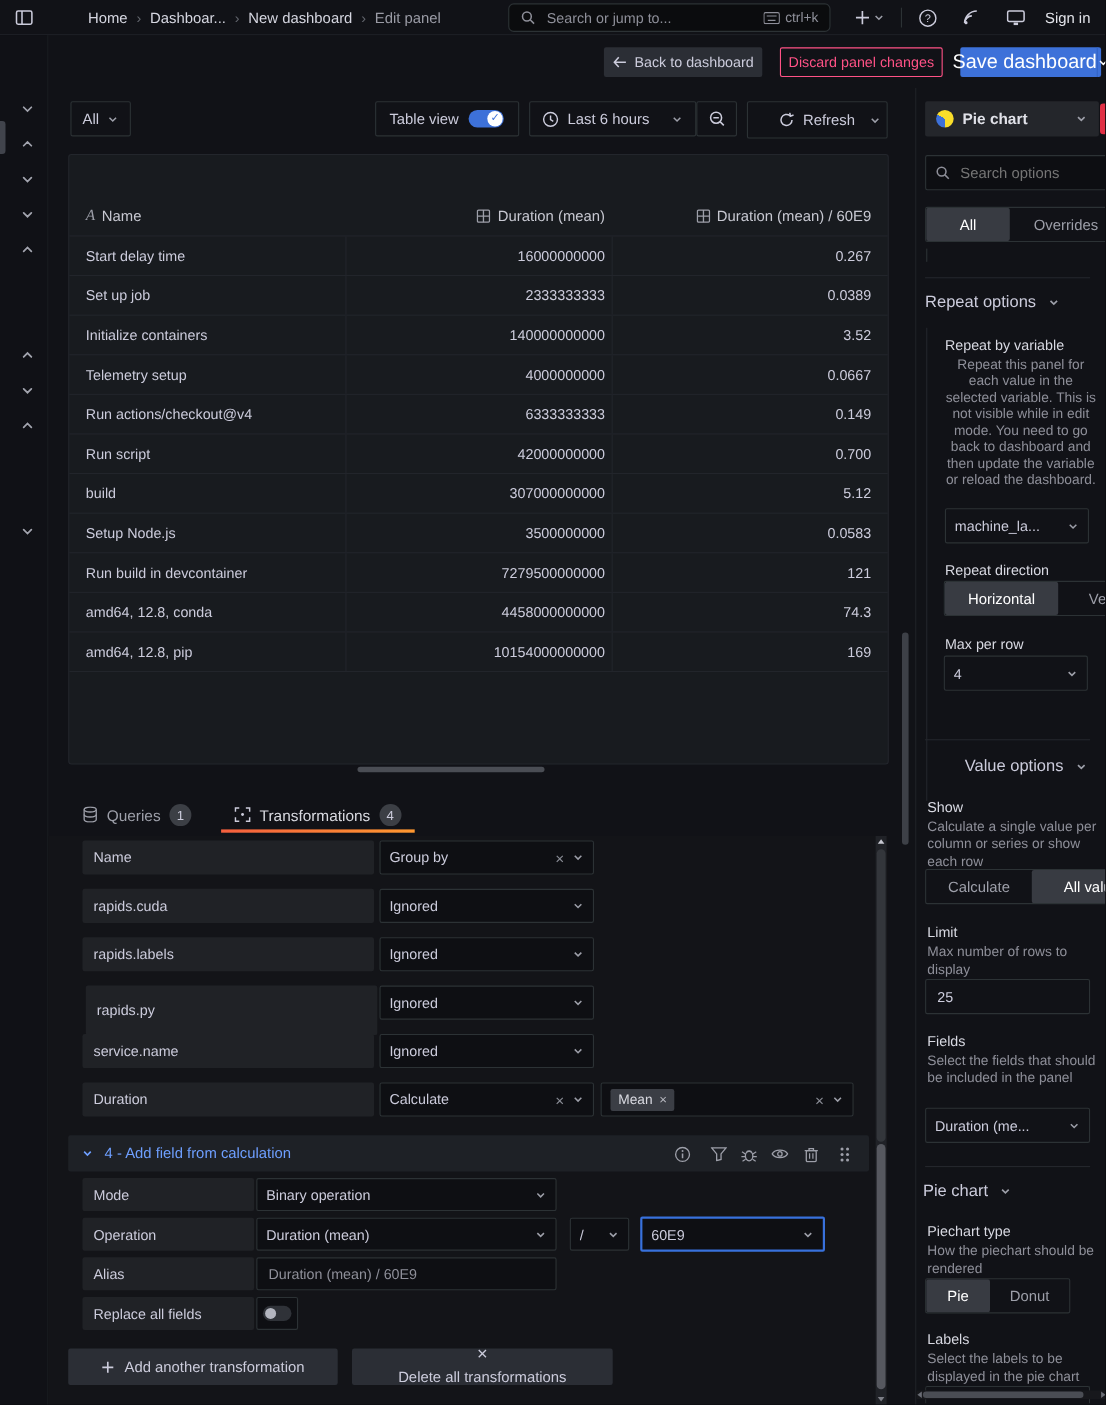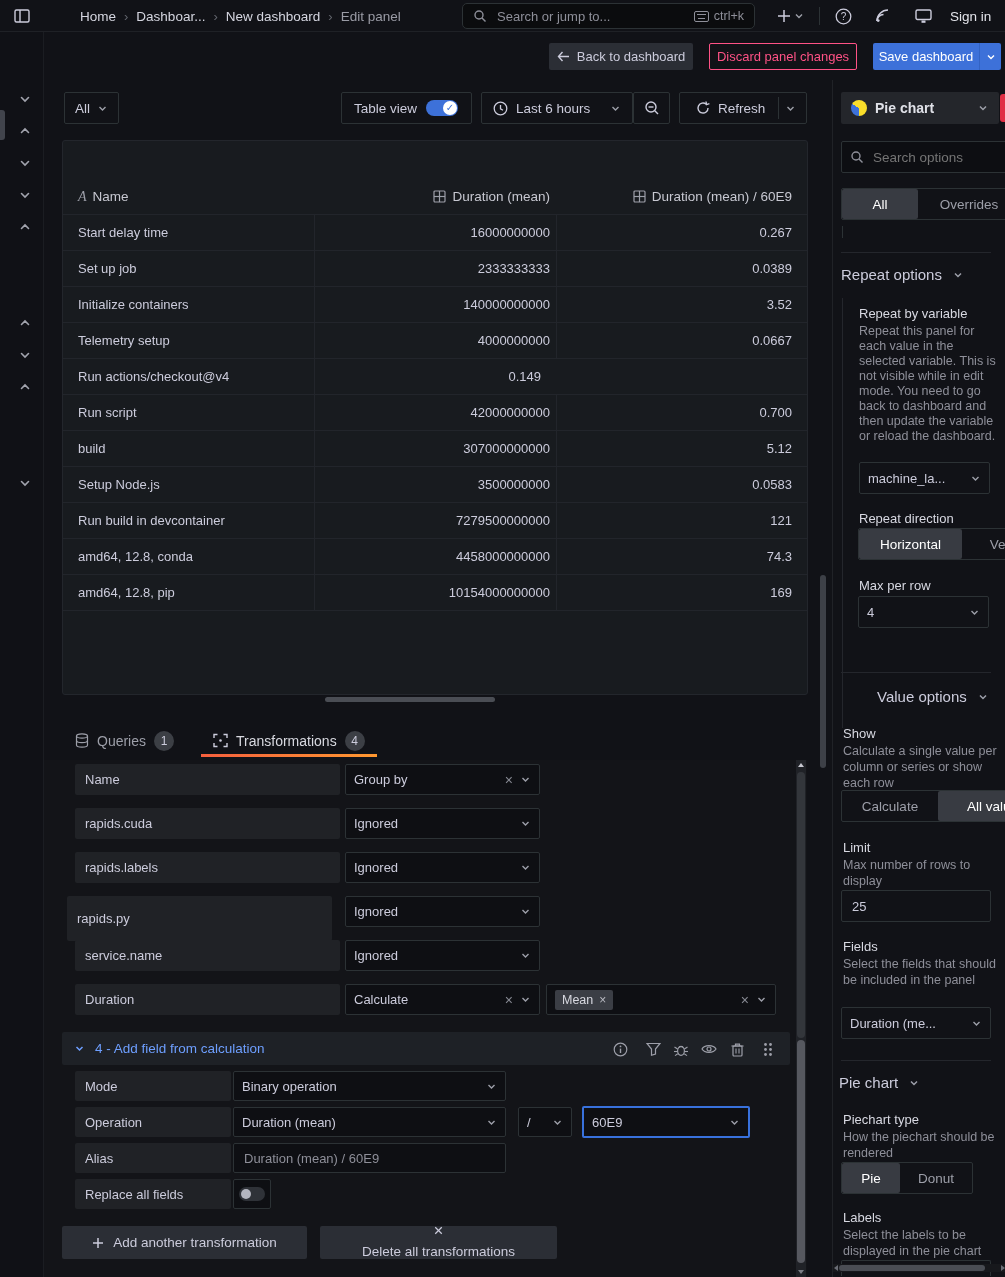--- a/index.html
+++ b/index.html
@@ -21,21 +21,21 @@
   
   #rail{position:absolute;left:0;top:32px;width:44px;height:1245px;background:#101116;border-right:1px solid #1b1d22;}
   .railchev{position:absolute;left:18px;width:14px;height:14px;cursor:pointer;}
   #rail-indicator{position:absolute;left:0;top:78px;width:5px;height:30px;background:#41444c;border-radius:0 3px 3px 0;}
   
   #actionsbar{position:absolute;left:44px;top:32px;width:961px;height:48px;}
   .abtn{position:absolute;top:11px;height:27px;display:flex;align-items:center;justify-content:center;border-radius:2px;font-size:13px;cursor:pointer;white-space:nowrap;}
   #btn-back{left:505px;width:144px;background:#2b2e35;color:#ccccdc;gap:7px;}
   #btn-discard{left:665px;width:148px;background:transparent;border:1px solid #ff5286;color:#ff5286;}
   #btn-save{left:829px;width:128px;background:#3d71d9;color:#ffffff;padding:0;}
-  #btn-save .savemain{flex:1;text-align:center;font-size:13px;}
+  #btn-save .savemain{flex:1;text-align:center;font-size:18px;}
   #btn-save .savechev{width:22px;height:100%;display:flex;align-items:center;justify-content:center;border-left:1px solid #3263c4;}
   
   #mainpane{position:absolute;left:44px;top:80px;width:788px;height:1197px;}
   .tbtn{position:absolute;top:12px;height:32px;border:1px solid #2c3235;border-radius:2px;background:#111217;display:flex;align-items:center;color:#ccccdc;font-size:13.5px;cursor:pointer;}
   
   .pill{width:32px;height:16px;border-radius:9px;background:#3d71d9;position:relative;}
   .pill .knob{position:absolute;right:1px;top:1px;width:14px;height:14px;border-radius:50%;background:#fff;color:#3d71d9;font-size:10px;line-height:14px;text-align:center;font-weight:700;}
   .pill.off{background:#2f3238;width:26px;height:14px;}
   .pill.off .knob{left:2px;right:auto;top:2px;width:10px;height:10px;background:#b3b5bf;}
   
@@ -260,21 +260,21 @@
           <path d="M2.5 4 L5.5 7 L8.5 4" fill="none" stroke="#9d9fa9" stroke-width="1.4"></path>
         </svg>
     </div>
     <div class="tbtn" style="left:589px;width:37px;justify-content:center;">
       <svg width="16" height="16" viewBox="0 0 16 16">
           <circle cx="7" cy="7" r="5" fill="none" stroke="#ccccdc" stroke-width="1.4"></circle>
           <line x1="4.5" y1="7" x2="9.5" y2="7" stroke="#ccccdc" stroke-width="1.4"></line>
           <line x1="10.8" y1="10.8" x2="14" y2="14" stroke="#ccccdc" stroke-width="1.4"></line>
         </svg>
     </div>
-    <div class="tbtn" style="left:635px;width:128px;padding:4px;text-align:center;">
+    <div class="tbtn" style="left:635px;width:128px;padding:16px;text-align:center;">
       <span style="display:flex;align-items:center;gap:8px;padding:0 12px;flex:1;">
         <svg width="14" height="14" viewBox="0 0 14 14">
             <path d="M12 7 a5 5 0 1 1 -1.8-3.8" fill="none" stroke="#ccccdc" stroke-width="1.4"></path>
             <path d="M10 0.5 L10.5 3.6 L13.4 2.6" fill="none" stroke="#ccccdc" stroke-width="1.4"></path>
           </svg>
         <span>Refresh</span>
       </span>
       <span style="width:24px;height:100%;display:flex;align-items:center;justify-content:center;border-left:1px solid #2c3235;">
         <svg width="11" height="11" viewBox="0 0 11 11">
             <path d="M2.5 4 L5.5 7 L8.5 4" fill="none" stroke="#9d9fa9" stroke-width="1.4"></path>
@@ -321,20 +321,21 @@
             <div class="c2">140000000000</div>
             <div class="c3">3.52</div>
           </div>
           <div class="trow">
             <div class="c1">Telemetry setup</div>
             <div class="c2">4000000000</div>
             <div class="c3">0.0667</div>
           </div>
           <div class="trow">
             <div class="c1">Run actions/checkout@v4</div>
+            <div class="c2">6333333333</div>
             <div class="c3">0.149</div>
           </div>
           <div class="trow">
             <div class="c1">Run script</div>
             <div class="c2">42000000000</div>
             <div class="c3">0.700</div>
           </div>
           <div class="trow">
             <div class="c1">build</div>
             <div class="c2">307000000000</div>
@@ -407,21 +408,21 @@
           <div>
             <div class="lblbox" style="left:31px;top:92px;width:265px;height:31px;">rapids.labels</div>
             <div class="dd" style="left:301px;top:92px;width:195px;height:31px;">
               <span class="val">Ignored</span>
               <svg width="11" height="11" viewBox="0 0 11 11">
                 <path d="M2.5 4 L5.5 7 L8.5 4" fill="none" stroke="#9d9fa9" stroke-width="1.4"></path>
               </svg>
             </div>
           </div>
           <div>
-            <div class="lblbox" style="left:23px;top:136px;width:265px;height:45px;">rapids.py</div>
+            <div class="lblbox" style="left:34px;top:136px;width:265px;height:45px;">rapids.py</div>
             <div class="dd" style="left:301px;top:136px;width:195px;height:31px;">
               <span class="val">Ignored</span>
               <svg width="11" height="11" viewBox="0 0 11 11">
                 <path d="M2.5 4 L5.5 7 L8.5 4" fill="none" stroke="#9d9fa9" stroke-width="1.4"></path>
               </svg>
             </div>
           </div>
           <div>
             <div class="lblbox" style="left:31px;top:180px;width:265px;height:31px;">service.name</div>
             <div class="dd" style="left:301px;top:180px;width:195px;height:31px;">
@@ -610,21 +611,21 @@
     <div class="sdivider" style="left:8px;top:172px;width:150px;"></div>
 
     <div class="shead" style="left:8px;top:186px;">
       <span>Repeat options</span>
       <svg width="12" height="12" viewBox="0 0 12 12">
           <path d="M3 4.5 L6 7.5 L9 4.5" fill="none" stroke="#9d9fa9" stroke-width="1.5"></path>
         </svg>
     </div>
     <div style="position:absolute;left:9px;top:218px;width:1px;height:430px;background:#24262c;"></div>
     <div class="olabel" style="left:26px;top:226px;">Repeat by variable</div>
-    <div class="odesc" style="left:26px;top:244px;width:138px;">Repeat this panel for each value in the selected variable. This is not visible while in edit mode. You need to go back to dashboard and then update the variable or reload the dashboard.</div>
+    <div class="odesc" style="left:26px;top:244px;width:138px;text-align:center;">Repeat this panel for each value in the selected variable. This is not visible while in edit mode. You need to go back to dashboard and then update the variable or reload the dashboard.</div>
     <div class="dd" style="left:26px;top:382px;width:131px;height:32px;background:#111217;">
       <span class="val">machine_la...</span>
       <svg width="11" height="11" viewBox="0 0 11 11">
           <path d="M2.5 4 L5.5 7 L8.5 4" fill="none" stroke="#9d9fa9" stroke-width="1.4"></path>
         </svg>
     </div>
     <div class="olabel" style="left:26px;top:431px;">Repeat direction</div>
     <div class="radio" style="left:25px;top:448px;width:205px;">
       <span class="seg active" style="width:103px;">Horizontal</span>
       <span class="seg" style="flex:1;">Vertical</span>

